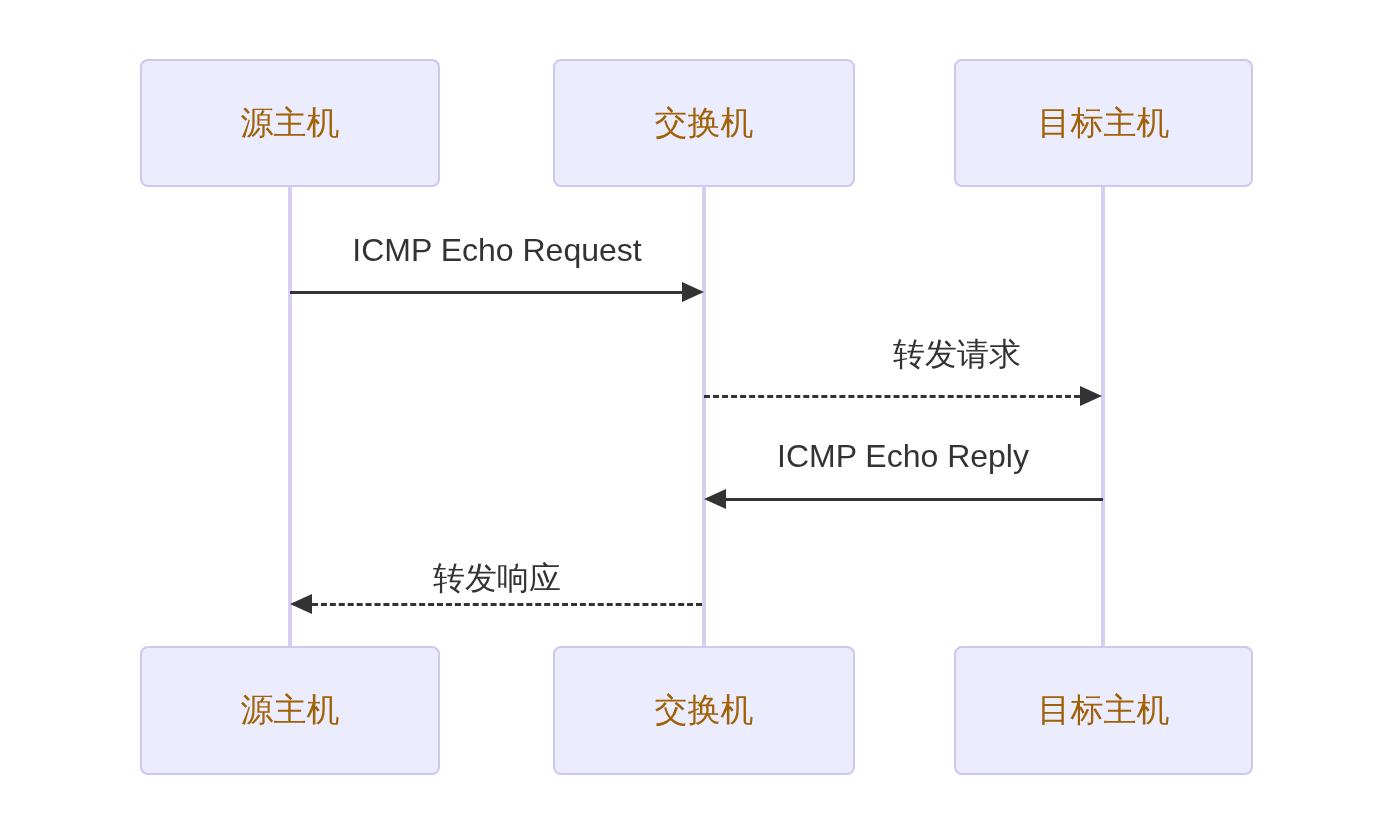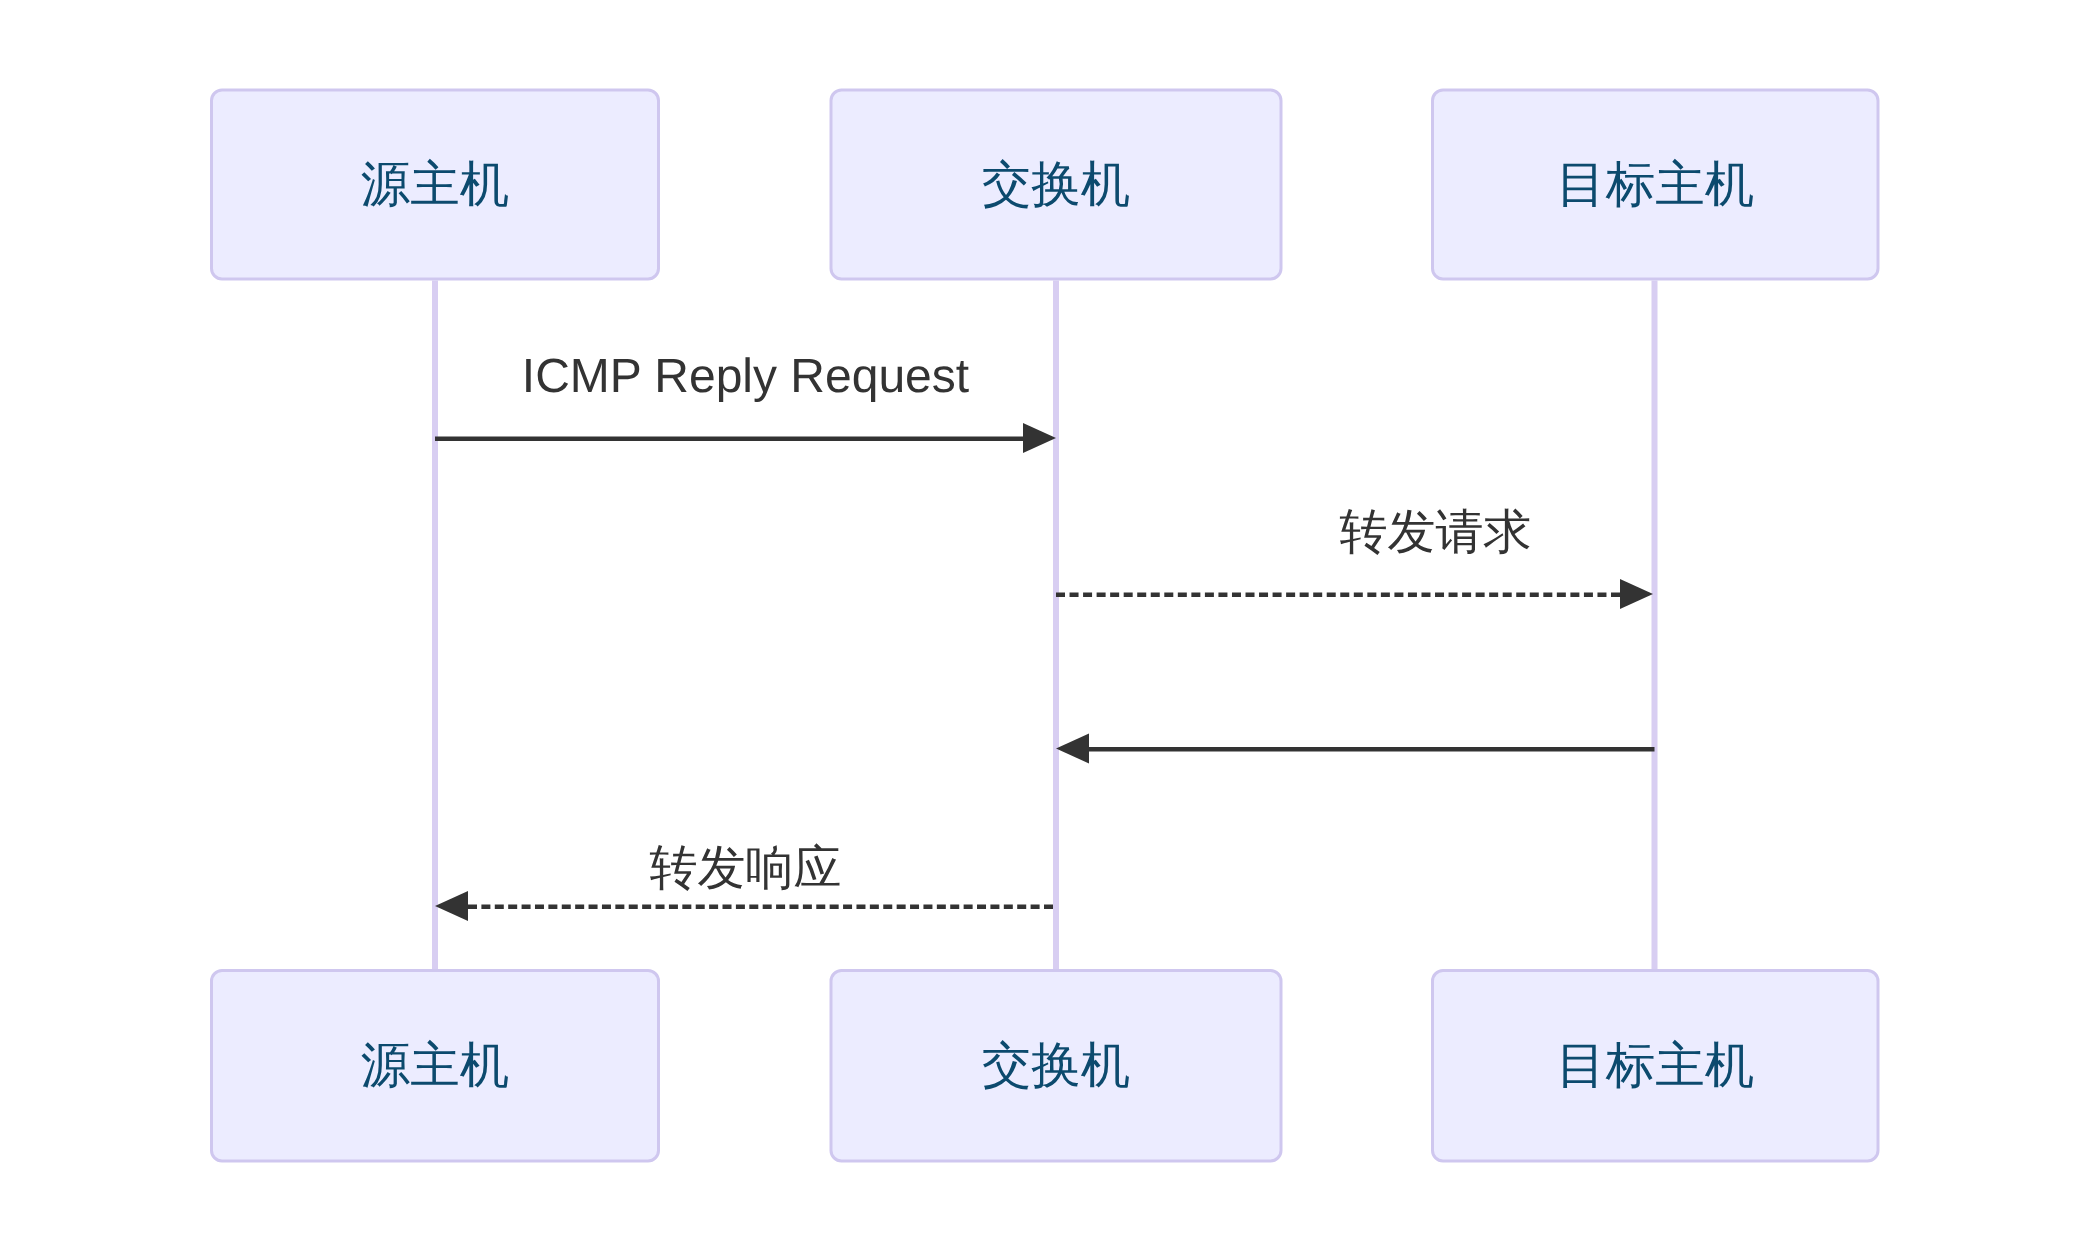--- a/index.html
+++ b/index.html
@@ -9,21 +9,21 @@
     background:#ffffff;
     font-family:"Liberation Sans","DejaVu Sans",sans-serif;
     overflow:hidden;
   }
   .actor{
     position:absolute;
     background:#ECECFF;
     border:2px solid #CFC7EF;
     border-radius:8px;
     display:flex;align-items:center;justify-content:center;
-    font-size:33px;color:#0c4a6e;
+    font-size:33px;color:#a16207;
     box-sizing:border-box;
   }
   .lifeline{
     position:absolute;
     width:4px;
     background:#D8CEF2;
   }
   .msg-label{
     position:absolute;
     transform:translateX(-50%);
@@ -65,28 +65,29 @@
   <div class="actor" style="left:140px;top:646px;width:300px;height:129px;">
     <span>源主机</span>
   </div>
   <div class="actor" style="left:553px;top:646px;width:302px;height:129px;">
     <span>交换机</span>
   </div>
   <div class="actor" style="left:954px;top:646px;width:299px;height:129px;">
     <span>目标主机</span>
   </div>
 
-  <div class="msg-label" style="left:497px;top:232px;">ICMP Reply Request</div>
+  <div class="msg-label" style="left:497px;top:232px;">ICMP Echo Request</div>
   <div class="msg-line solid" style="left:290px;top:291px;width:392px;"></div>
   <div class="arrowhead right" style="left:682px;top:282px;"></div>
 
   <div class="msg-label" style="left:957px;top:336px;">转发请求</div>
   <div class="msg-line dashed" style="left:704px;top:395px;width:376px;"></div>
   <div class="arrowhead right" style="left:1080px;top:386px;"></div>
 
+  <div class="msg-label" style="left:903px;top:438px;">ICMP Echo Reply</div>
   <div class="arrowhead left" style="left:704px;top:489px;"></div>
   <div class="msg-line solid" style="left:726px;top:498px;width:377px;"></div>
 
   <div class="msg-label" style="left:497px;top:560px;">转发响应</div>
   <div class="arrowhead left" style="left:290px;top:594px;"></div>
   <div class="msg-line dashed" style="left:312px;top:603px;width:390px;"></div>
 
 </div>
 
 </body></html>

